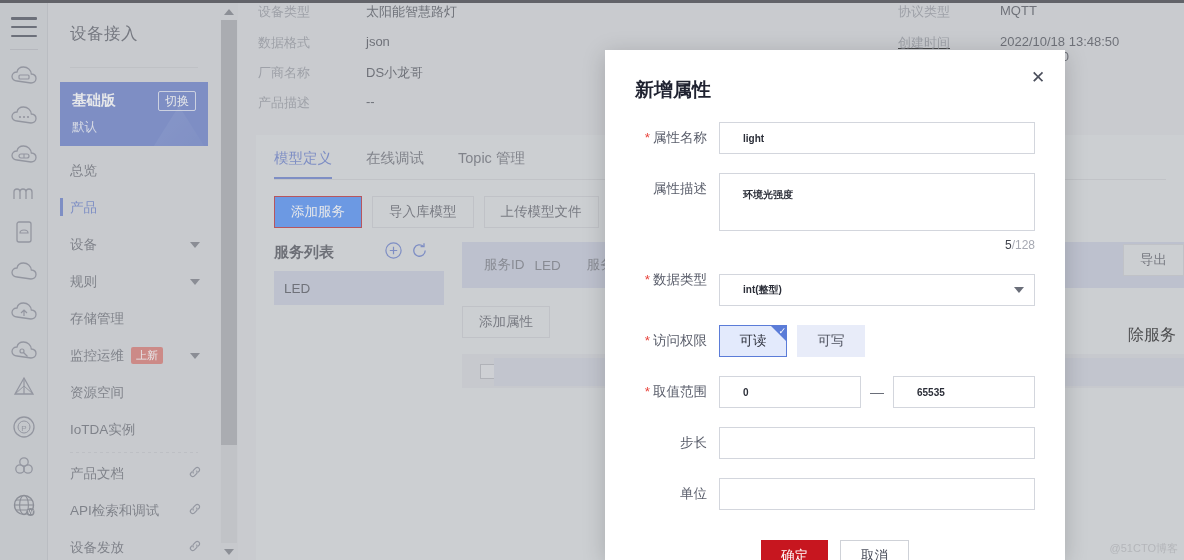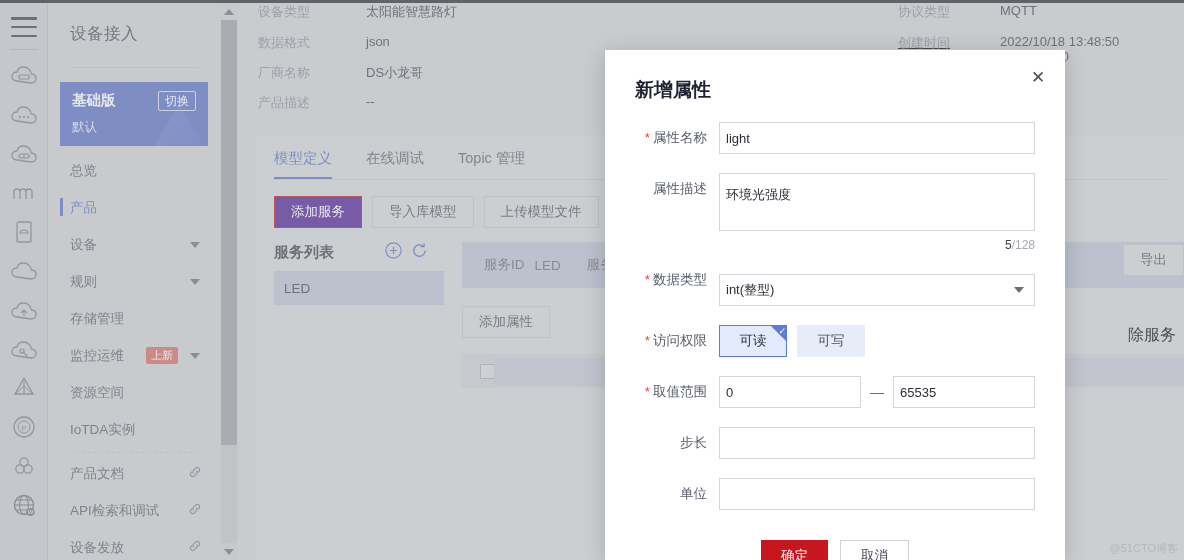--- a/index.html
+++ b/index.html
@@ -58,21 +58,21 @@
   }
   #nav .navitem.active { color: #5770c4; }
   #nav .navitem.active::before {
     content: ""; position: absolute; left: 12px; top: 9px; width: 2.5px; height: 18px; background: #5770c4;
   }
   #nav .navitem .caret {
     position: absolute; right: 20px; width: 0; height: 0;
     border-left: 5px solid transparent; border-right: 5px solid transparent; border-top: 6px solid #6c6f78;
   }
   #nav .navitem .newbadge {
-    margin-left: 22px; background: #d66a62; color: #fff; font-size: 11px;
+    margin-left: 7px; background: #d66a62; color: #fff; font-size: 11px;
     padding: 1px 5px; border-radius: 2px; line-height: 15px;
   }
   #nav .navitem .linkicon { position: absolute; right: 18px; opacity: .72; }
   #nav .navdots { margin: 4px 22px 2px 22px; height: 1px;
     background: repeating-linear-gradient(to right,#bdbfc4 0 3px,transparent 3px 6px); }
 
   
   #navscroll { position: absolute; left: 220px; top: 3px; width: 18px; height: 557px; background: #cdcfd2; }
   #navscroll .sb-arrow { height: 17px; display:flex; align-items:center; justify-content:center; }
   #navscroll .sb-arrow .up { width:0;height:0;border-left:5px solid transparent;border-right:5px solid transparent;border-bottom:6px solid #6f727a;}
@@ -89,21 +89,21 @@
 
   #card { position: absolute; left: 18px; right: 0; top: 132px; bottom: 0; background: #d6d8da; }
   #tabs { display: flex; gap: 34px; padding: 14px 18px 0 18px; }
   #tabs .tab { font-size: 14.5px; color: #5b5e67; padding-bottom: 9px; }
   #tabs .tab.active { color: #5770c4; border-bottom: 2.5px solid #5770c4; }
   #tabsline { height: 1px; background: #c3c5c9; margin: 0 18px; }
 
   #toolbar { display: flex; gap: 10px; padding: 16px 18px 0 18px; }
   .btn { height: 32px; padding: 0 16px; font-size: 13.5px; display: flex; align-items: center;
          justify-content: center; border: 1px solid #c2c4c8; background: #d6d8da; color: #4e515a; }
-  .btn.primary { background: #4c1d95; border-color: #b3151f; color: #fff; }
+  .btn.primary { background: #3b82f6; border-color: #b3151f; color: #fff; }
   #exportbtn { position: absolute; right: 0; top: 64px; }
 
   #body2 { display: flex; margin-top: 14px; }
   #svclist { width: 188px; padding-left: 18px; }
   #svclist .sl-head { display: flex; align-items: center; justify-content: space-between;
       padding-right: 16px; padding-bottom: 8px; }
   #svclist .sl-title { font-size: 15px; font-weight: 700; color: #3c3f48; }
   #svclist .sl-acts { display: flex; gap: 9px; align-items: center; }
   #svclist .sl-item { height: 34px; display: flex; align-items: center; padding-left: 10px;
       font-size: 13.5px; color: #3f424b; background: #bdc2d3; width: 170px; }
@@ -121,22 +121,22 @@
     background: #fff; box-shadow: 0 4px 22px rgba(0,0,0,.18);
   }
   #modal .m-close { position: absolute; right: 14px; top: 14px; width: 26px; height: 26px;
       display: flex; align-items: center; justify-content: center; color: #4b4f5c; font-size: 17px; }
   #modal .m-title { font-size: 19px; font-weight: 700; color: #1f2230; padding: 27px 0 0 30px; }
   .frow { display: flex; align-items: flex-start; padding: 0 30px; margin-top: 19px; }
   .flabel { width: 84px; text-align: right; padding-right: 12px; font-size: 13.5px;
       color: #5a5e6b; line-height: 32px; position: relative; white-space: nowrap; }
   .flabel .req { color: #e8443c; margin-right: 3px; }
   .fctl { flex: 1; }
-  .inp { width: 100%; height: 32px; border: 1px solid #d3d6dd; padding: 0 6px;
-      font-size: 13px; color: #2b2e38; background: #fff; line-height: 30px; }
+  .inp { width: 100%; height: 32px; border: 1px solid #d3d6dd; padding: 0 23px;
+      font-size: 10px; color: #2b2e38; background: #fff; line-height: 30px; font-weight: bold; }
   textarea.inp { height: 58px; padding-top: 6px; resize: none; font-family: inherit; }
   .counter { text-align: right; font-size: 12px; color: #a6a9b2; margin-top: 3px; }
   .counter b { color: #3f424b; font-weight: 400; }
   .sel { position: relative; margin-top: 10px; }
   .sel .arrow { position: absolute; right: 11px; top: 13px; width: 0; height: 0;
       border-left: 5px solid transparent; border-right: 5px solid transparent; border-top: 6px solid #6a6e79; }
   .segwrap { display: flex; gap: 10px; }
   .seg { height: 32px; min-width: 68px; padding: 0 18px; display: flex; align-items: center;
       justify-content: center; font-size: 13.5px; background: #e8ecf9; color: #4a4e5b; position: relative; }
   .seg.on { background: #e3eafc; border: 1px solid #5b7cd8; color: #2b2e38; }

